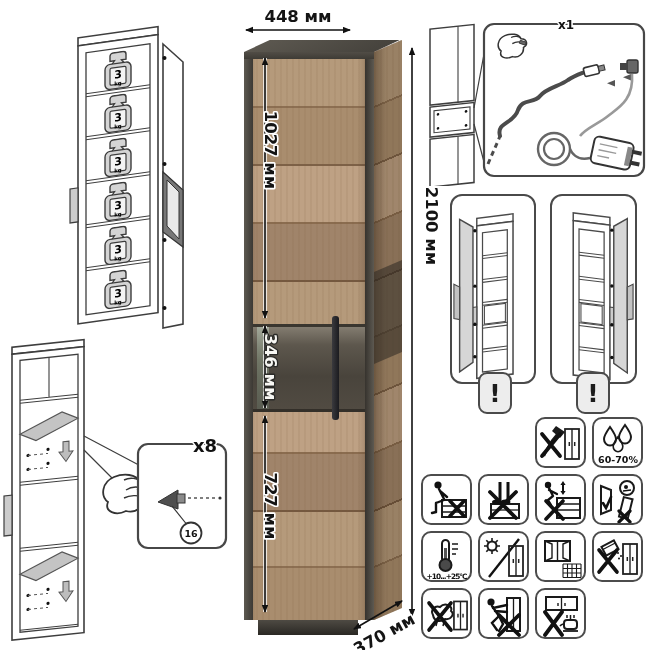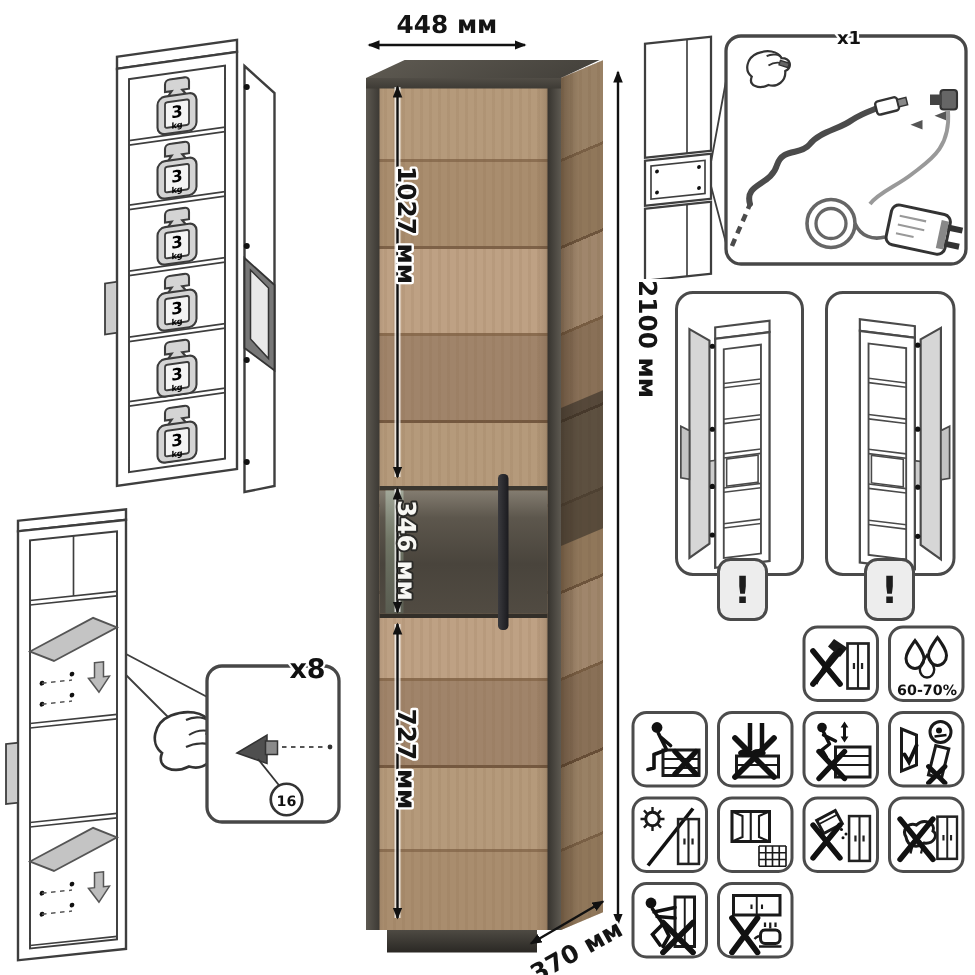--- a/index.html
+++ b/index.html
@@ -372,20 +372,29 @@
       <path d="M27,12 L35,11" stroke="#111" stroke-width="1.6"></path>
       <g transform="rotate(14 30 30)">
         <rect x="25" y="19" width="9" height="20" fill="none" stroke="#1a1a1a" stroke-width="2"></rect>
       </g>
       <path d="M23,32 L34,43 M34,32 L23,43" stroke="#111" stroke-width="3.2" stroke-linecap="round"></path>
     </svg>
   </div>
 
   <div class="cell">
     <svg width="44" height="44" viewBox="0 0 44 44">
+      <rect x="17" y="4" width="7" height="22" rx="3.5" fill="none" stroke="#1a1a1a" stroke-width="2"></rect>
+      <line x1="20.5" y1="12" x2="20.5" y2="25" stroke="#555" stroke-width="3"></line>
+      <circle cx="20.5" cy="29" r="6" fill="#4a4a4a" stroke="#1a1a1a" stroke-width="2"></circle>
+      <path d="M27,8 h6 M27,13 h6 M27,18 h4" stroke="#1a1a1a" stroke-width="1.6"></path>
+      <text class="pictxt" x="22" y="42.5" font-size="7.4" text-anchor="middle" textLength="41">+10...+25°C</text>
+    </svg>
+  </div>
+  <div class="cell">
+    <svg width="44" height="44" viewBox="0 0 44 44">
       <circle cx="10" cy="10" r="4.5" fill="none" stroke="#1a1a1a" stroke-width="2"></circle>
       <path d="M10,2 v3 M10,15 v3 M2,10 h3 M15,10 h3 M4.3,4.3 l2.1,2.1 M13.6,13.6 l2.1,2.1 M15.7,4.3 l-2.1,2.1 M6.4,13.6 l-2.1,2.1" stroke="#1a1a1a" stroke-width="1.6"></path>
       <line x1="37" y1="3" x2="7" y2="41" stroke="#111" stroke-width="2.4"></line>
       <use href="#sym-wardrobe" x="26" y="9" width="16" height="32"></use>
     </svg>
   </div>
   <div class="cell">
     <svg width="44" height="44" viewBox="0 0 44 44">
       <rect x="6" y="5" width="25" height="20" fill="none" stroke="#1a1a1a" stroke-width="2"></rect>
       <line x1="18.5" y1="5" x2="18.5" y2="25" stroke="#1a1a1a" stroke-width="1.4"></line>

